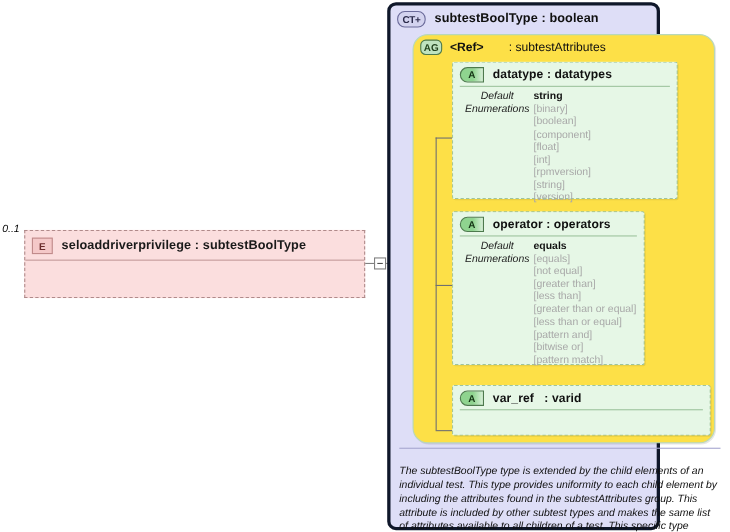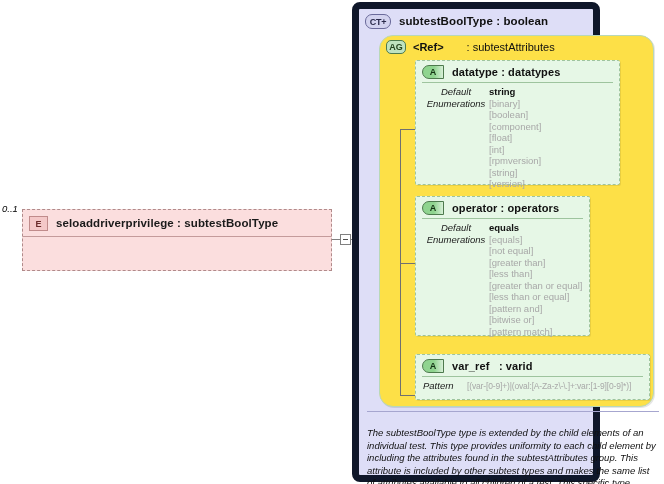--- a/index.html
+++ b/index.html
@@ -135,21 +135,21 @@
 
   
   #ct-panel {
     position: absolute;
     left: 352px;
     top: 2px;
     width: 248px;
     height: 480px;
     box-sizing: border-box;
     background: #dedef7;
-    border: 7px solid #0f172a;
+    border: 3px solid #0f172a;
     border-radius: 8px;
   }
   #ct-header {
     height: 24px;
     display: flex;
     align-items: center;
     padding-left: 6px;
     gap: 8px;
   }
   #ct-title {
@@ -374,23 +374,19 @@
         </div>
       </div>
     </div>
 
     <div class="attr-card" style="left:35px; top:318px; width:235px; height:46px;">
       <div class="attr-header">
         <span class="badge badge-a">A</span>
         <span class="attr-name"><span>var_ref</span>&nbsp;&nbsp;&nbsp;<span>:</span>&nbsp;<span>varid</span></span>
       </div>
       <div class="attr-sep"></div>
-      <div class="pattern-row">
-        <div class="pattern-label">Pattern</div>
-        <div class="pattern-value">[(var-[0-9]+)|(oval:[A-Za-z\-\.]+:var:[1-9][0-9]*)]</div>
-      </div>
     </div>
   </div>
 
   <div id="ct-annotation-sep"></div>
   <div id="ct-annotation">The subtestBoolType type is extended by the child elements of an individual test.  This type provides uniformity to each child element by including the attributes found in the subtestAttributes group.  This attribute is included by other subtest types and makes the same list of attributes available to all children of a test.  This specific type describes simple boolean data.</div>
 
 </div>
 
 </body></html>

